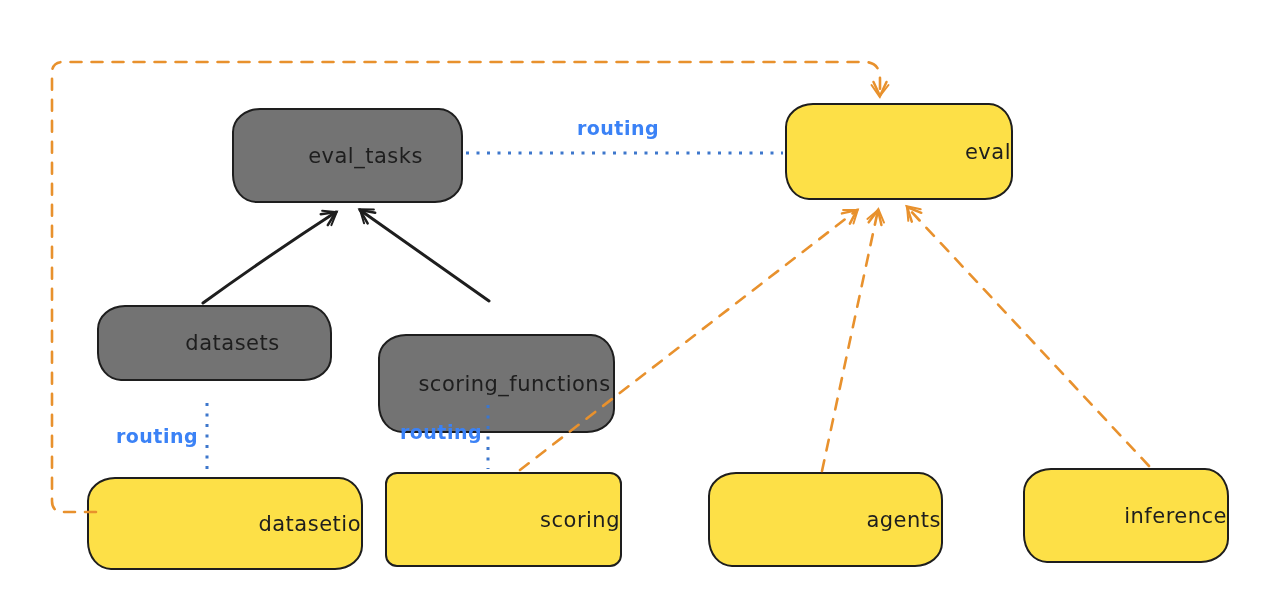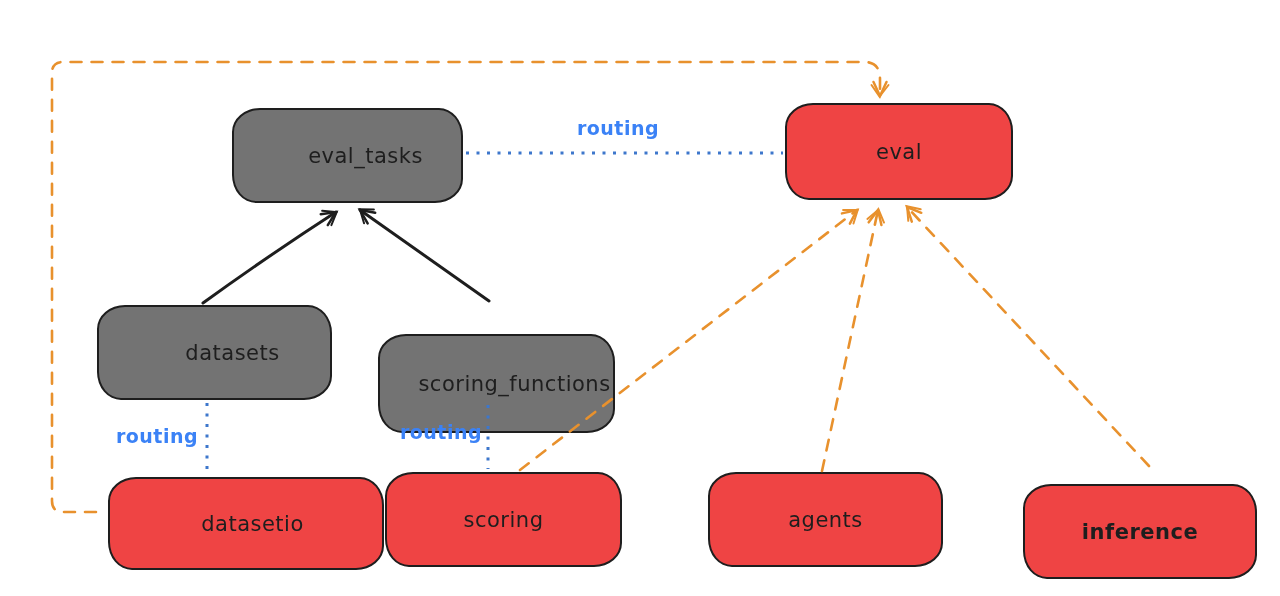--- a/index.html
+++ b/index.html
@@ -17,21 +17,21 @@
     border: 2.5px solid #1e1e1e;
     border-radius: 28px 24px 28px 24px / 24px 28px 24px 28px;
     display: flex;
     align-items: center;
     justify-content: center;
     font-size: 21px;
     letter-spacing: 0.5px;
     color: #1e1e1e;
   }
   .node.blue  { background: #737373; padding-left: 36px; }
-  .node.green { background: #ef4444; }
+  .node.green { background: #fde047; justify-content: flex-end; }
 
   .edge-label {
     position: absolute;
     color: #3b82f6;
     font-weight: bold;
     font-size: 19px;
     letter-spacing: 0.5px;
     white-space: nowrap;
   }
   svg.edges {
@@ -47,41 +47,41 @@
 <div class="canvas">
 
   <div class="node blue" style="left:232px; top:108px; width:231px; height:95px;">
     <span>eval_tasks</span>
   </div>
 
   <div class="node green" style="left:785px; top:103px; width:228px; height:97px;">
     <span>eval</span>
   </div>
 
-  <div class="node blue" style="left:97px; top:305px; width:235px; height:95px;">
+  <div class="node blue" style="left:97px; top:305px; width:235px; height:76px;">
     <span>datasets</span>
   </div>
 
   <div class="node blue" style="left:378px; top:303px; width:237px; height:99px;margin-top:31px;">
     <span>scoring_functions</span>
   </div>
 
-  <div class="node green" style="left:108px; top:477px; width:276px; height:93px;padding-left:13px;">
+  <div class="node green" style="left:87px; top:477px; width:276px; height:93px;padding-left:13px;">
     <span>datasetio</span>
   </div>
 
-  <div class="node green" style="left:385px; top:472px; width:237px; height:95px;">
+  <div class="node green" style="left:385px; top:472px; width:237px; height:95px;border-radius:12px;">
     <span>scoring</span>
   </div>
 
   <div class="node green" style="left:708px; top:472px; width:235px; height:95px;">
     <span>agents</span>
   </div>
 
-  <div class="node green" style="left:1023px; top:484px; width:234px; height:95px;font-weight:bold;">
+  <div class="node green" style="left:1023px; top:468px; width:206px; height:95px;">
     <span>inference</span>
   </div>
 
   <div class="edge-label" style="left:570px; top:117px; width:96px; text-align:center;">routing</div>
 
   <div class="edge-label" style="left:112px; top:425px; width:90px; text-align:center;">routing</div>
 
   <div class="edge-label" style="left:396px; top:421px; width:90px; text-align:center;">routing</div>
 
   <svg class="edges" viewBox="0 0 1280 596">

